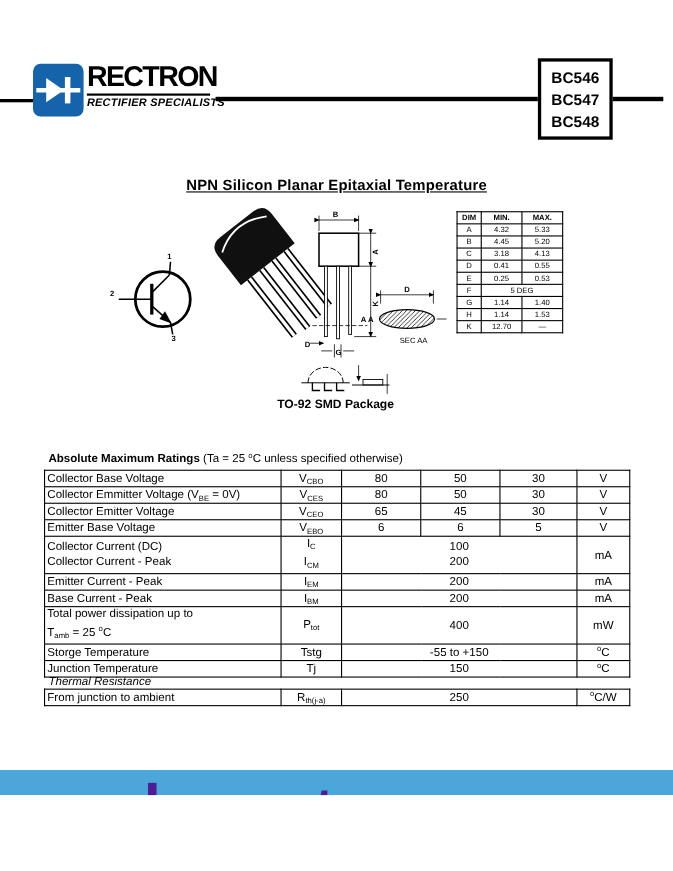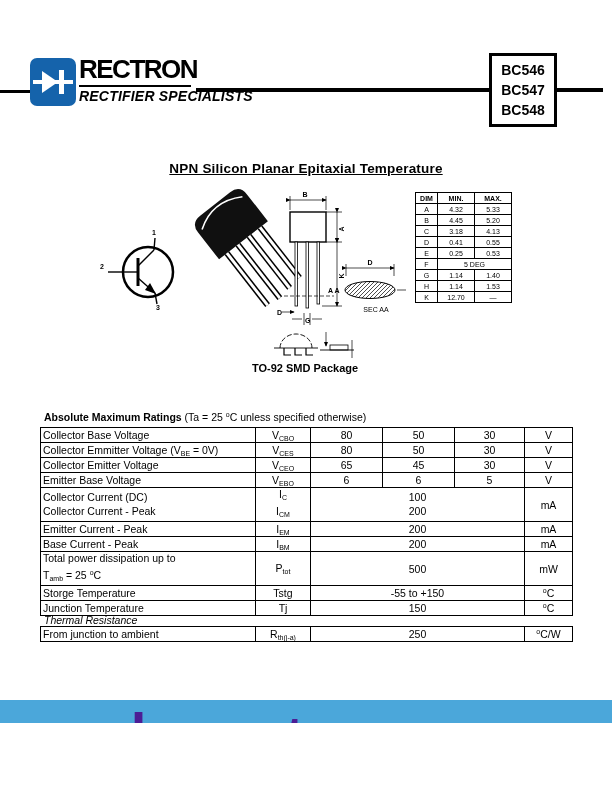--- a/index.html
+++ b/index.html
@@ -5,21 +5,21 @@
   html,body{margin:0;padding:0;background:#fff;}
   .page{position:relative;width:612px;height:723px;background:#fff;overflow:hidden;
         font-family:"Liberation Sans","DejaVu Sans",sans-serif;color:#000;}
   .abs{position:absolute;}
 
   
   .rule{position:absolute;background:#000;}
   .logo{position:absolute;left:30px;top:58px;width:46px;height:48px;}
   .brand{position:absolute;left:79px;top:54px;font-size:26px;font-weight:bold;letter-spacing:-1.5px;}
   .brand-underline{position:absolute;left:79px;top:85px;width:112px;height:2px;background:#000;}
-  .tagline{position:absolute;left:79px;top:88px;font-size:14px;font-weight:bold;font-style:italic;letter-spacing:0.2px;}
+  .tagline{position:absolute;left:79px;top:88px;font-size:10px;font-weight:bold;font-style:italic;letter-spacing:0.2px;}
   .partbox{position:absolute;left:489px;top:53px;width:62px;height:68px;border:3px solid #000;background:#fff;
            display:flex;flex-direction:column;justify-content:center;align-items:center;
            font-size:14px;font-weight:bold;line-height:1.45;z-index:2;}
 
   .title{position:absolute;left:0;top:161px;width:100%;text-align:center;
          font-size:13.5px;font-weight:bold;text-decoration:underline;letter-spacing:0.2px;}
 
   
   svg{overflow:visible;}
   .fig-label{font-size:7px;font-weight:bold;}
@@ -330,21 +330,21 @@
       <td class="td-c" colspan="3">200</td>
       <td class="td-c">mA</td>
     </tr>
 
     <tr class="double">
       <td class="td-desc dual">
         <div>Total power dissipation up to</div>
         <div><span>T</span><sub class="s">amb</sub><span> = 25 </span><sup class="o">o</sup><span>C</span></div>
       </td>
       <td class="td-c"><span>P</span><sub class="s">tot</sub></td>
-      <td class="td-c" colspan="3">500</td>
+      <td class="td-c" colspan="3">400</td>
       <td class="td-c">mW</td>
     </tr>
 
     <tr class="single">
       <td class="td-desc">Storge Temperature</td>
       <td class="td-c">Tstg</td>
       <td class="td-c" colspan="3">-55  to +150</td>
       <td class="td-c"><sup class="o">o</sup><span>C</span></td>
     </tr>
 

